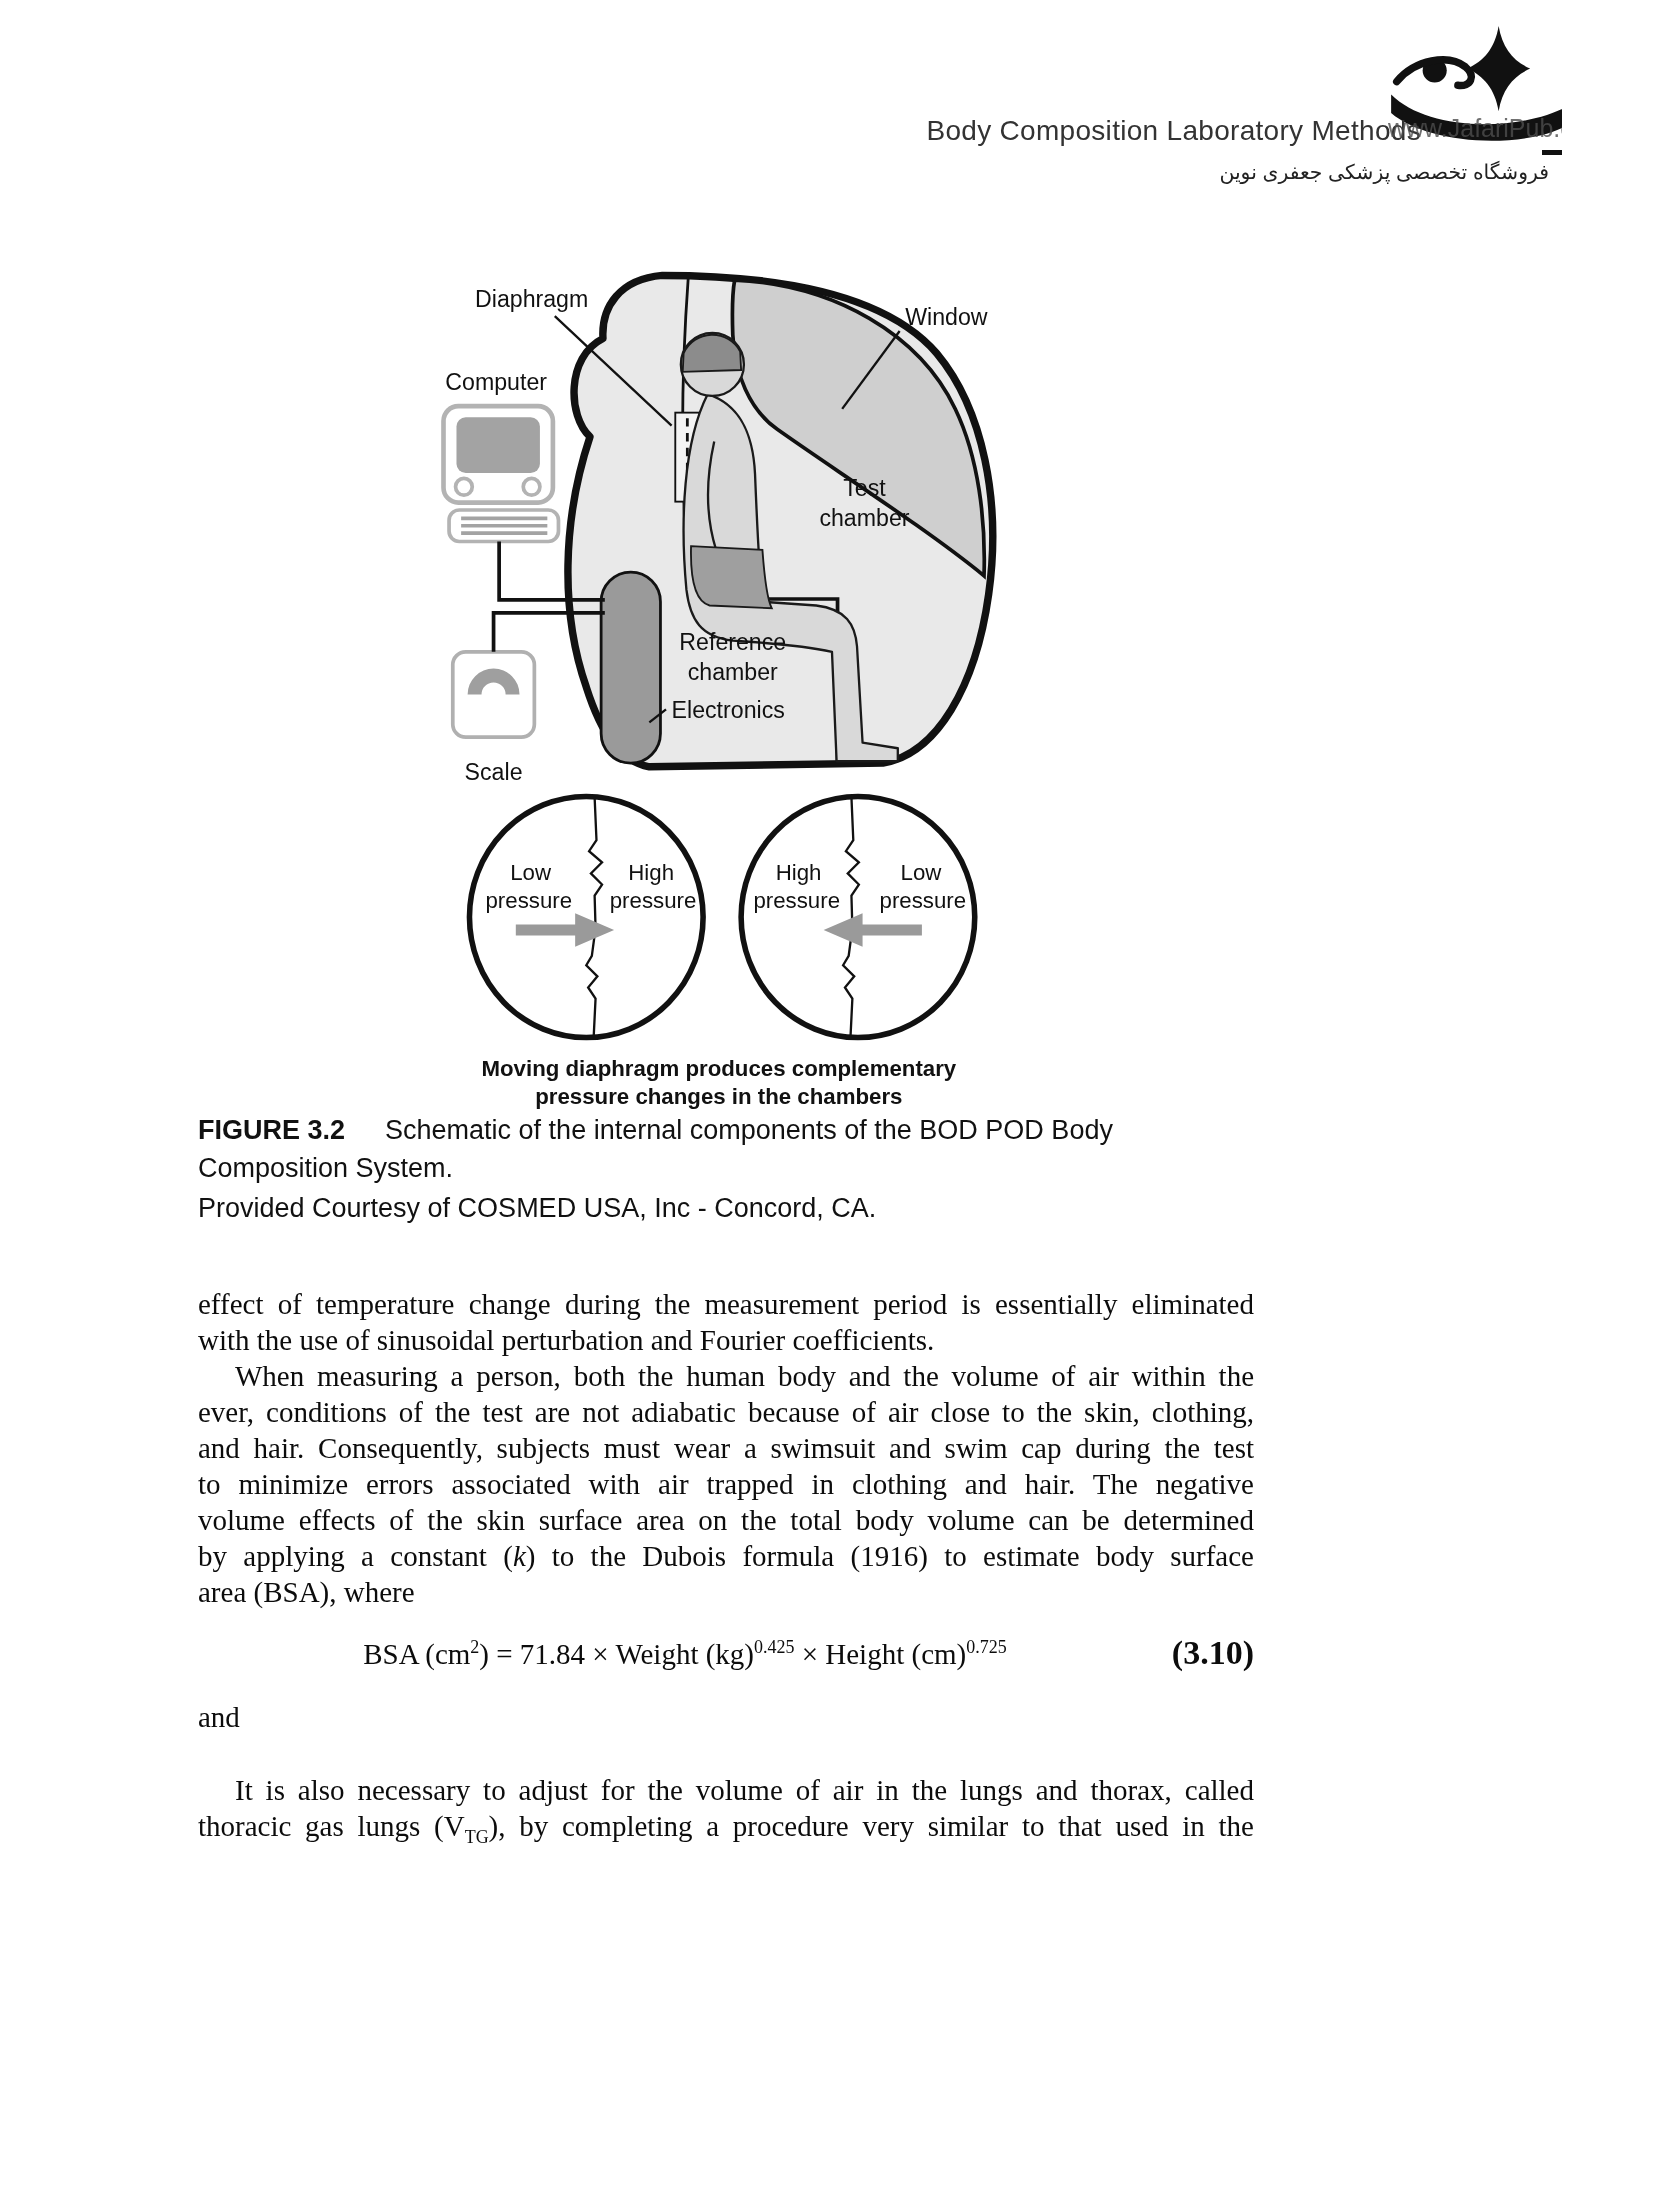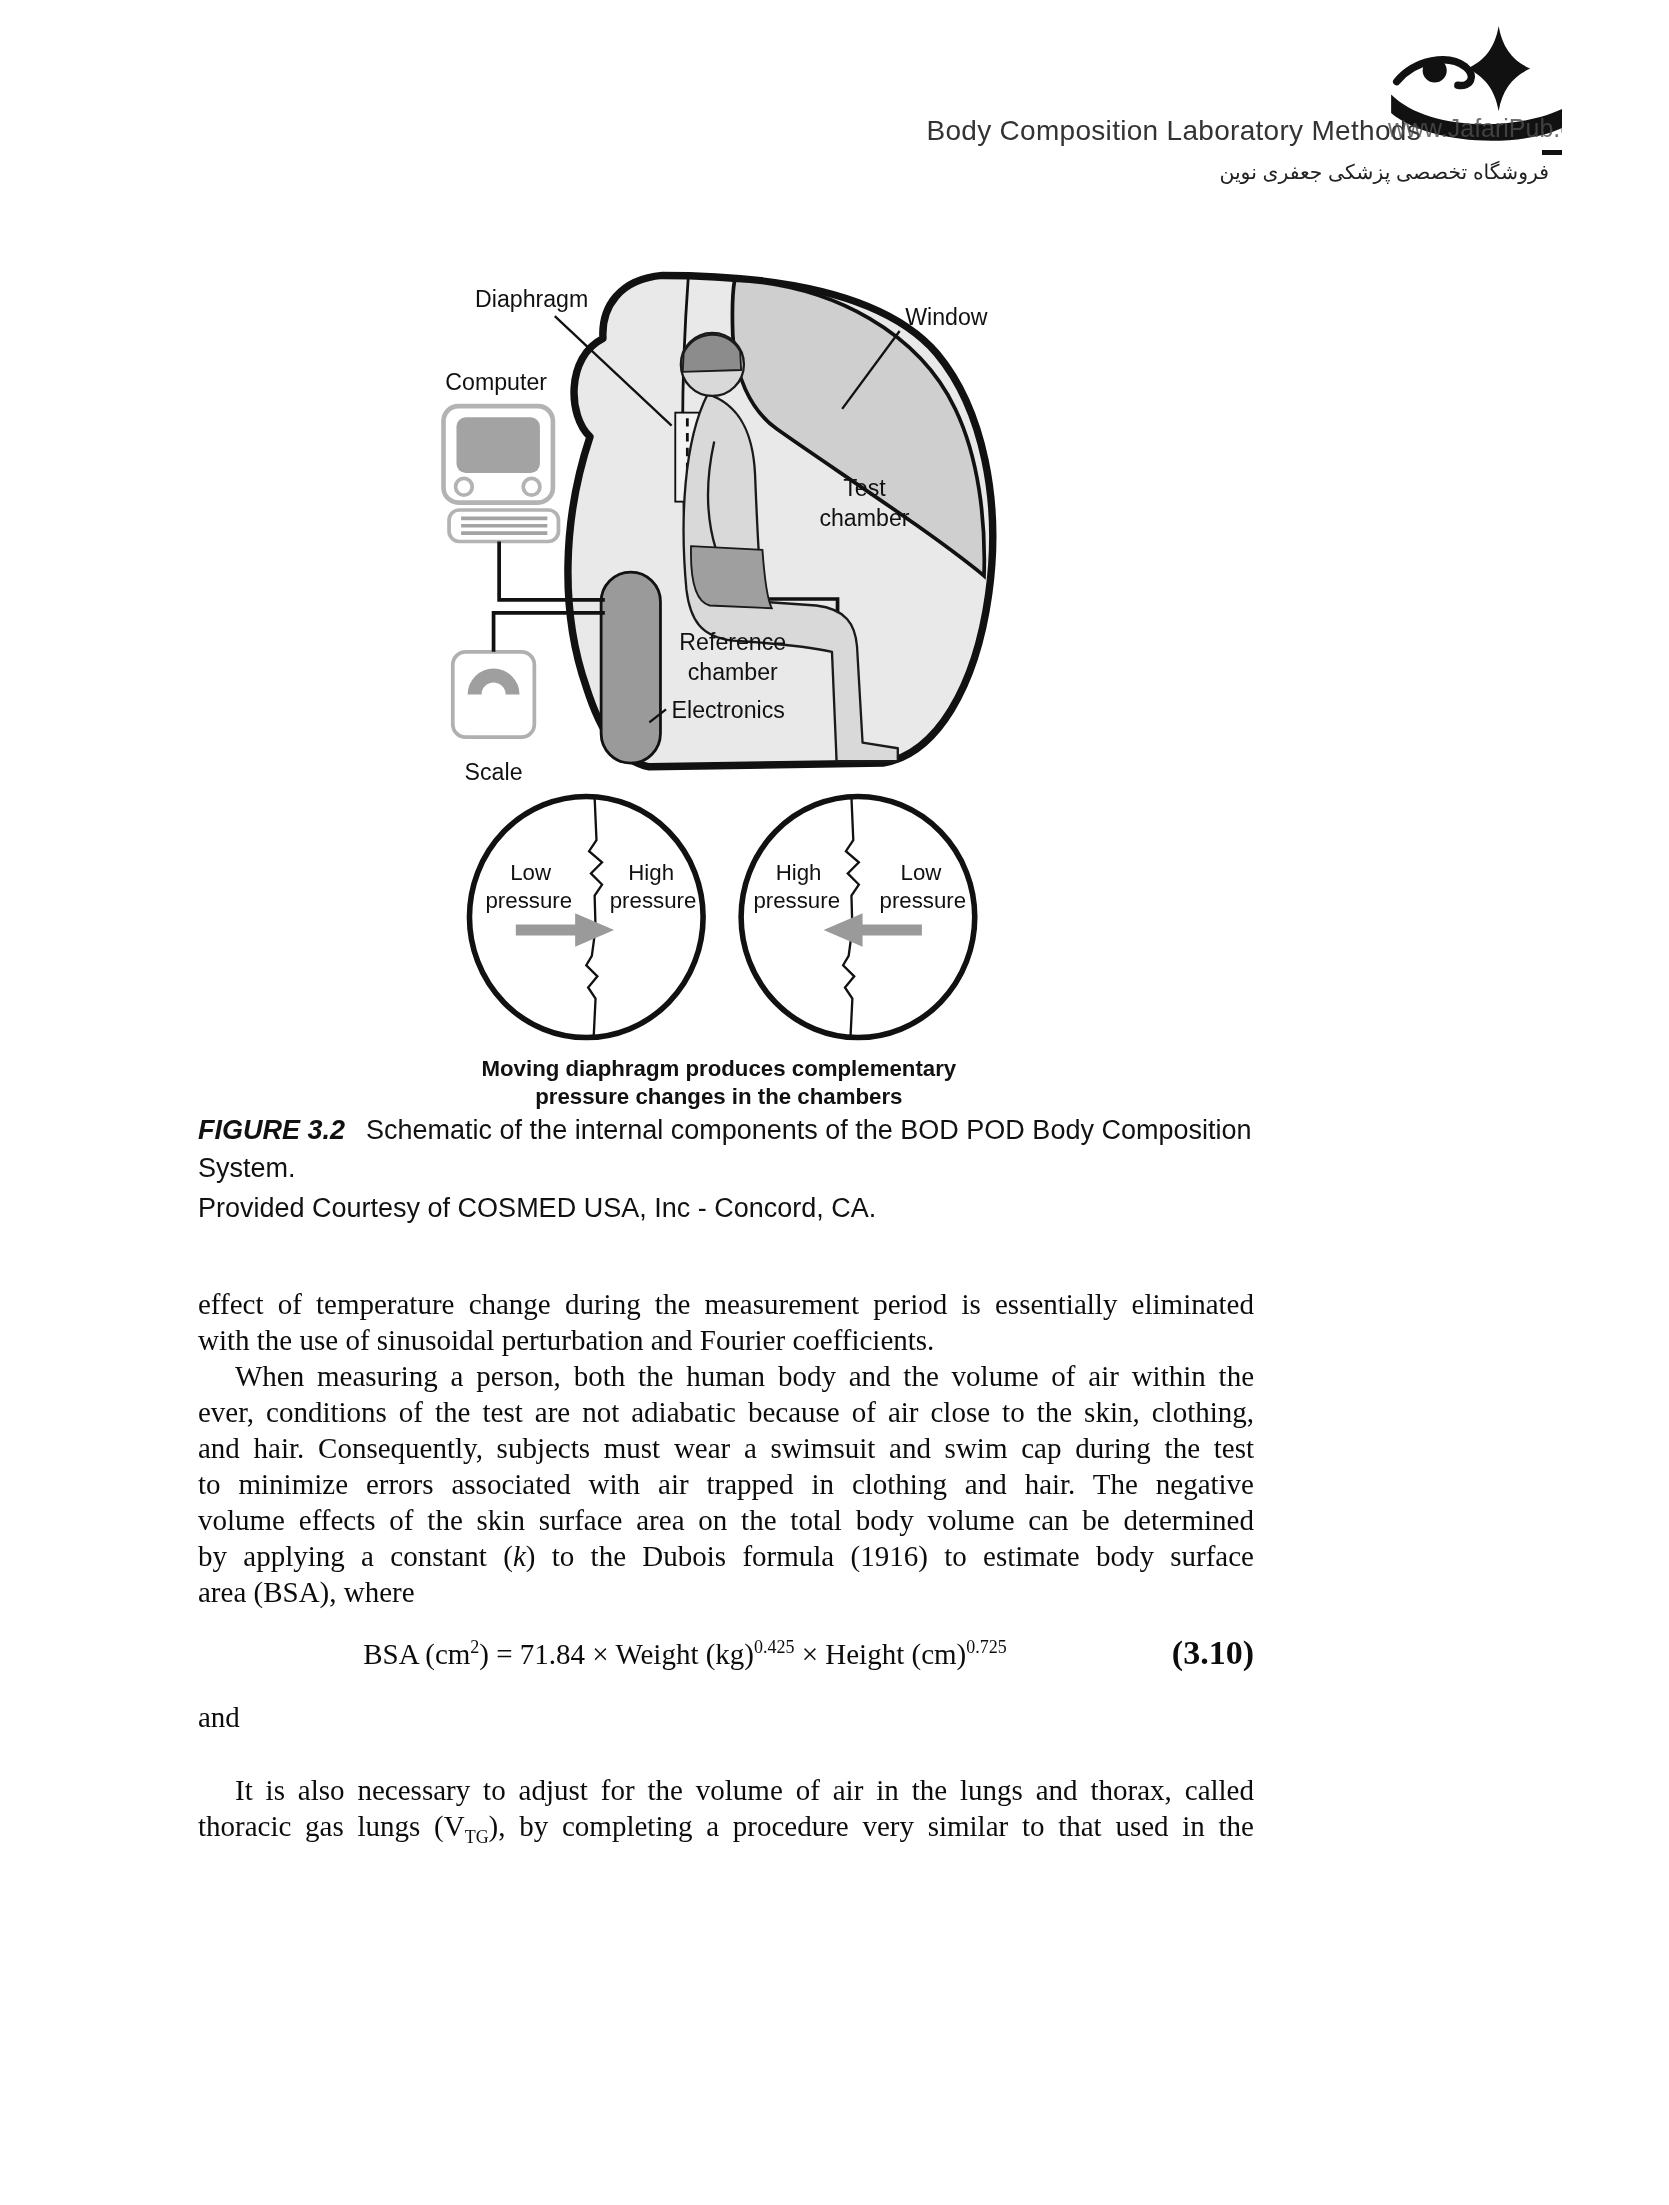--- a/index.html
+++ b/index.html
@@ -33,21 +33,21 @@
   .fig-svg text{font-family:"Liberation Sans",sans-serif;fill:#111;}
   .lbl{font-size:25px;}
   .lbl-c{font-size:25px;text-anchor:middle;}
   .circ-lbl{font-size:24px;text-anchor:middle;}
   .fig-note{font-size:24px;font-weight:600;text-anchor:middle;}
   
   .caption{
     position:absolute;left:198px;top:1111px;width:1071px;
     font-size:27px;line-height:38px;color:#111;
   }
-  .caption .cap-label{font-weight:bold;margin-right:21px;font-style:italic;}
+  .caption .cap-label{font-weight:bold;margin-right:40px;}
   .credit{
     position:absolute;left:198px;top:1193px;
     font-size:27px;color:#111;
   }
   
   .bodytext{
     position:absolute;left:198px;top:1286px;width:1056px;
     font-family:"Liberation Serif",serif;font-size:29px;color:#0c0c0c;
   }
   .bl{line-height:36px;text-align:justify;text-align-last:justify;}

